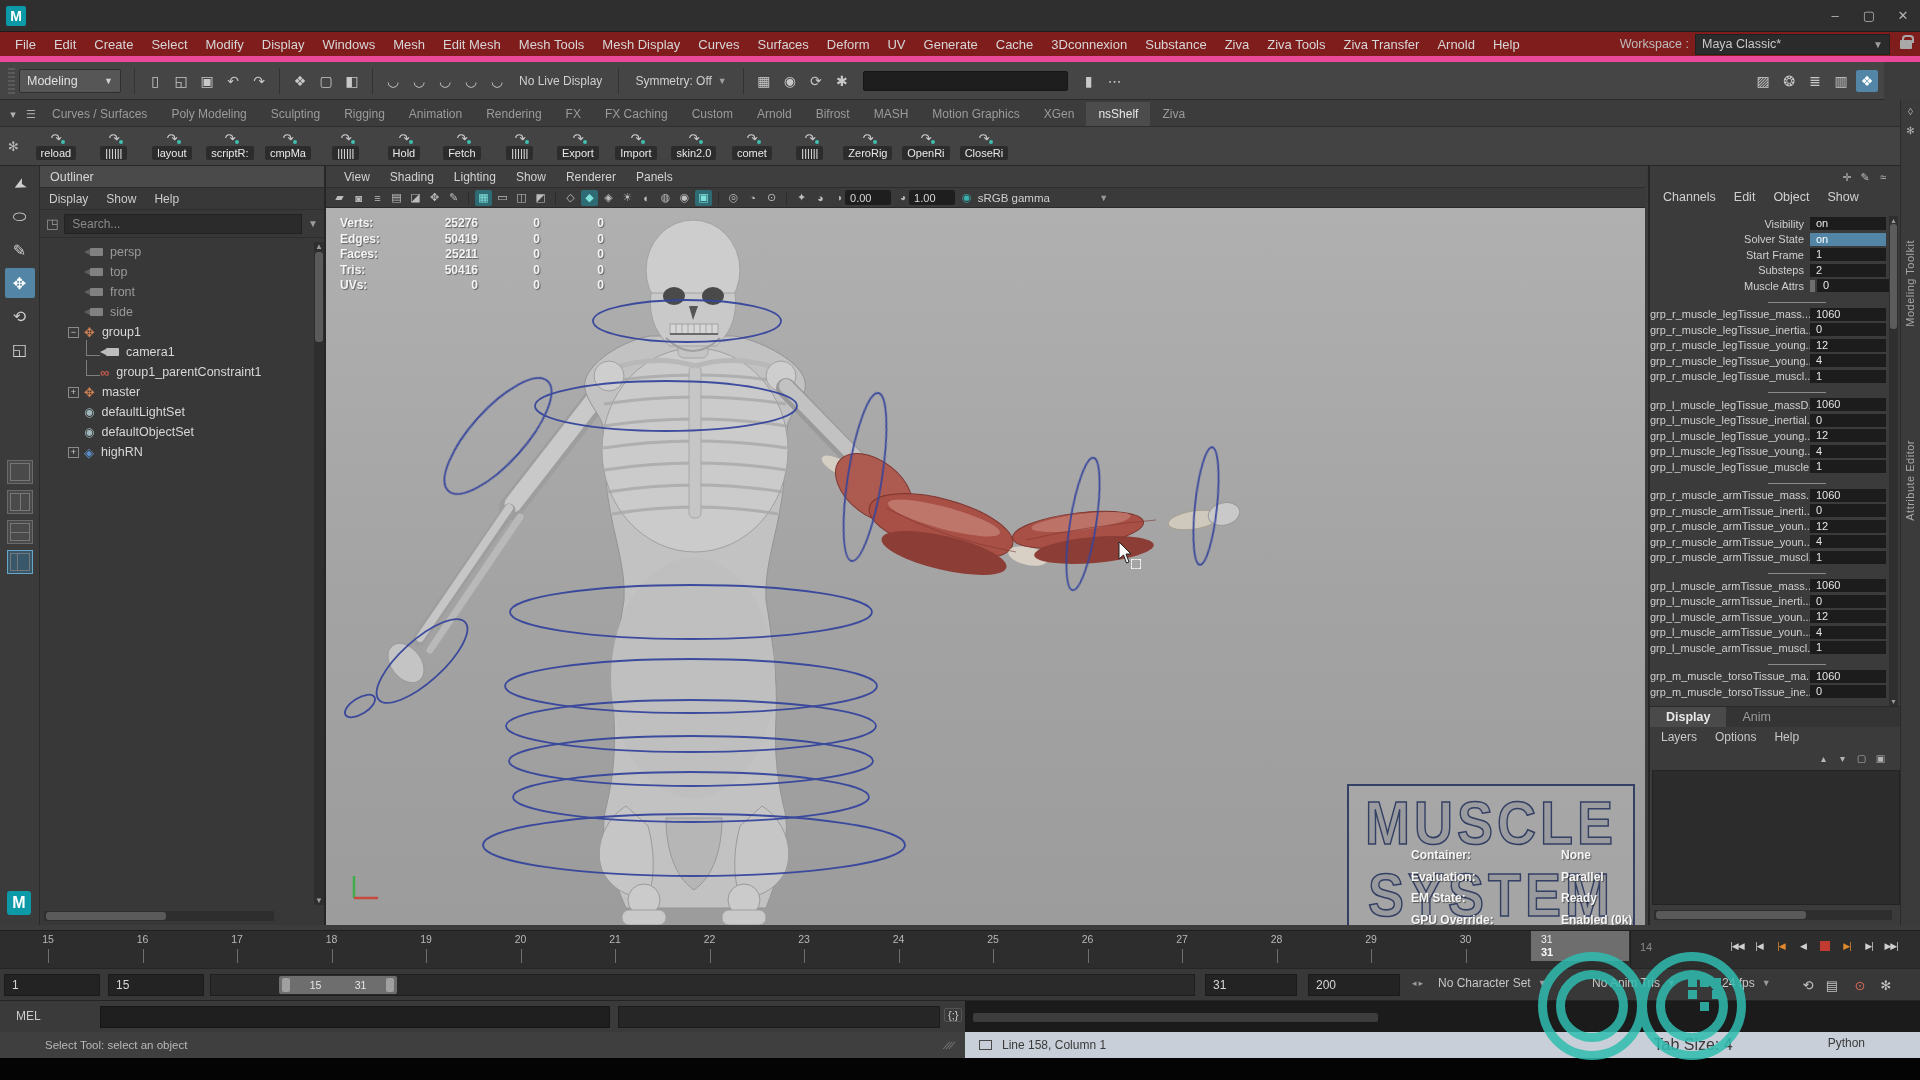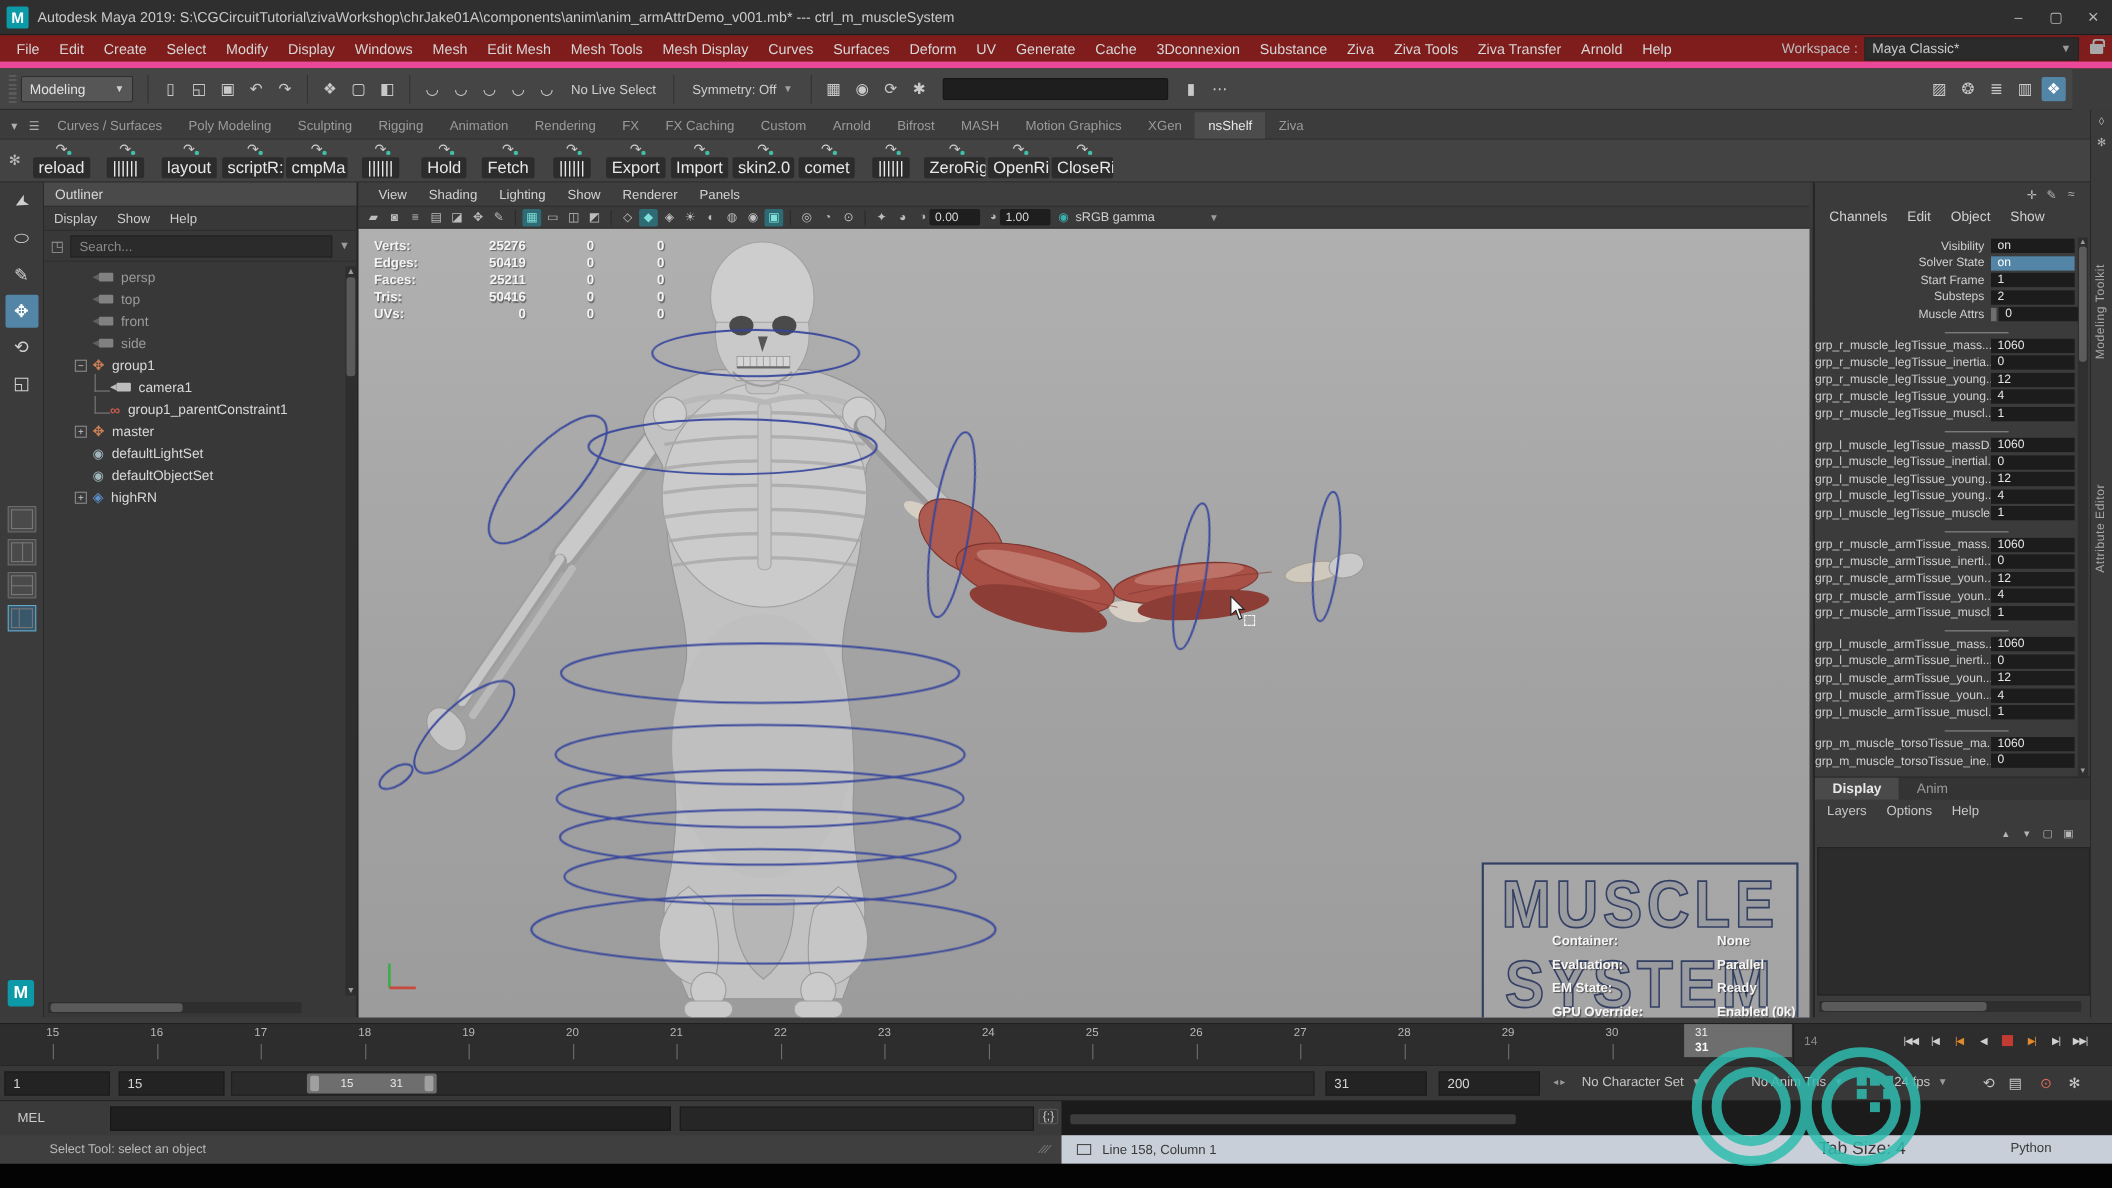--- a/index.html
+++ b/index.html
@@ -41,21 +41,21 @@
   
   #shelf-tabs { left:0; top:100px; width:1920px; height:27px; background:#3c3c3c; display:flex; align-items:flex-end; border-bottom:1px solid #2e2e2e; padding-left:4px; }
   .shelf-menu-ic { color:#b0b0b0; font-size:11px; width:18px; text-align:center; margin-bottom:5px; }
   .shelf-tab { color:#9b9b9b; font-size:12px; padding:5px 12px; }
   .shelf-tab.active { color:#e8e8e8; background:#4c4c4c; }
   #shelf { left:0; top:127px; width:1920px; height:39px; background:#434343; display:flex; align-items:center; border-bottom:1px solid #272727; padding-left:6px; }
   .shelf-gear { color:#b9b9b9; font-size:13px; margin:0 8px 0 2px; }
   .shelf-item { display:flex; flex-direction:column; align-items:center; margin:0 1px; width:56px; }
   .shelf-curl { color:#cdcdcd; font-size:13px; line-height:11px; position:relative; }
   .shelf-curl::after { content:""; position:absolute; right:-4px; bottom:0; width:4px; height:4px; border-radius:50%; background:#3fbfae; }
-  .shelf-chip { margin-top:2px; background:#2c2c2c; border-radius:2px; color:#e8e8e8; font-size:15px; padding:1px 5px; white-space:nowrap; max-width:56px; overflow:hidden; }
+  .shelf-chip { margin-top:2px; background:#2c2c2c; border-radius:2px; color:#e8e8e8; font-size:11px; padding:1px 5px; white-space:nowrap; max-width:56px; overflow:hidden; }
 
   
   #toolbox { left:0; top:166px; width:40px; height:759px; background:#3b3b3b; border-right:1px solid #2a2a2a; }
   .tool { width:30px; height:30px; margin:3px auto; color:#cfcfcf; font-size:16px; display:flex; align-items:center; justify-content:center; border-radius:2px; }
   .tool.active { background:#5285a6; color:#fff; }
   .g-select { display:inline-block; transform:scaleX(-1) rotate(28deg); }
   .layouts { margin-top:96px; }
   .layout-btn { width:26px; height:24px; margin:6px auto; border:1px solid #6a6a6a; background:#4a4a4a; position:relative; }
   .layout-btn::before { content:""; position:absolute; inset:2px; border:1px solid #777; }
   .layout-btn.l2::after { content:""; position:absolute; left:50%; top:2px; bottom:2px; width:1px; background:#777; }
@@ -211,21 +211,20 @@
   .wm-sq { position:absolute; background:#2fbdb0; }
   #wm-text { position:absolute; left:1728px; top:962px; font-size:92px; font-weight:bold; color:#ccd3d6; text-shadow:0 0 2px rgba(0,0,0,.3); }
 </style>
 </head>
 <body>
 
 <div id="stage">
 
   <div id="titlebar" class="abs">
     <div class="maya-badge">M</div>
-    <div id="title-text">Autodesk Maya 2019: S:\CGCircuitTutorial\zivaWorkshop\chrJake01A\components\anim\anim_armAttrDemo_v001.mb*   ---   ctrl_m_muscleSystem</div>
     <div class="win-btns">
       <div class="win-btn">–</div>
       <div class="win-btn">▢</div>
       <div class="win-btn">✕</div>
     </div>
   </div>
 
   <div id="menubar" class="abs">
     <div id="menu-items" style="display:flex">
         <span class="menu-item">File</span>
@@ -287,21 +286,21 @@
       </div>
     <div class="sep"></div>
     <div class="icon-row" style="display:flex">
         <span class="tb-icon">◡</span>
         <span class="tb-icon">◡</span>
         <span class="tb-icon">◡</span>
         <span class="tb-icon">◡</span>
         <span class="tb-icon">◡</span>
       </div>
     <div class="txt-btn">
-        <span>No Live Select</span>
+        <span>No Live Display</span>
       </div>
     <div class="sep"></div>
     <div class="txt-btn">
         <span>Symmetry: Off</span>
         <span class="dd">▼</span>
       </div>
     <div class="sep"></div>
     <div class="icon-row" style="display:flex">
         <span class="tb-icon">▦</span>
         <span class="tb-icon">◉</span>

